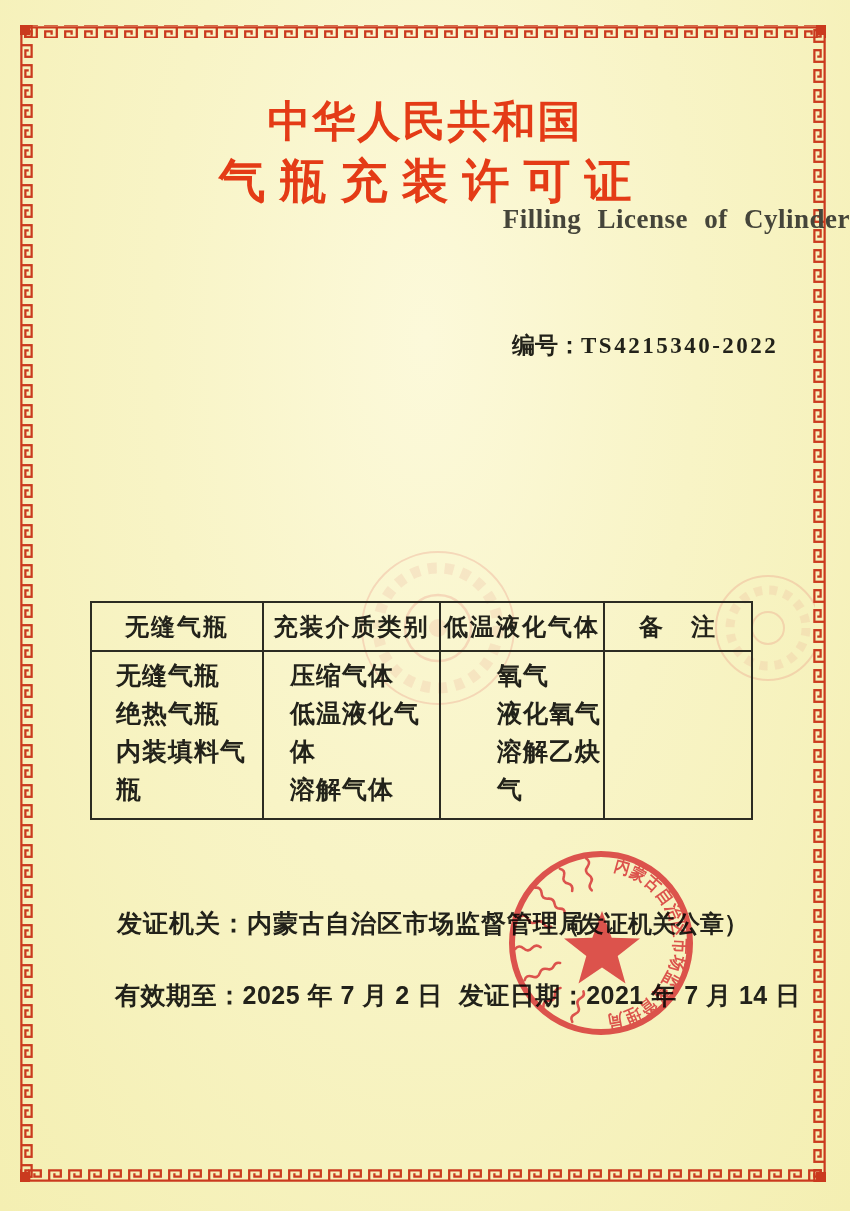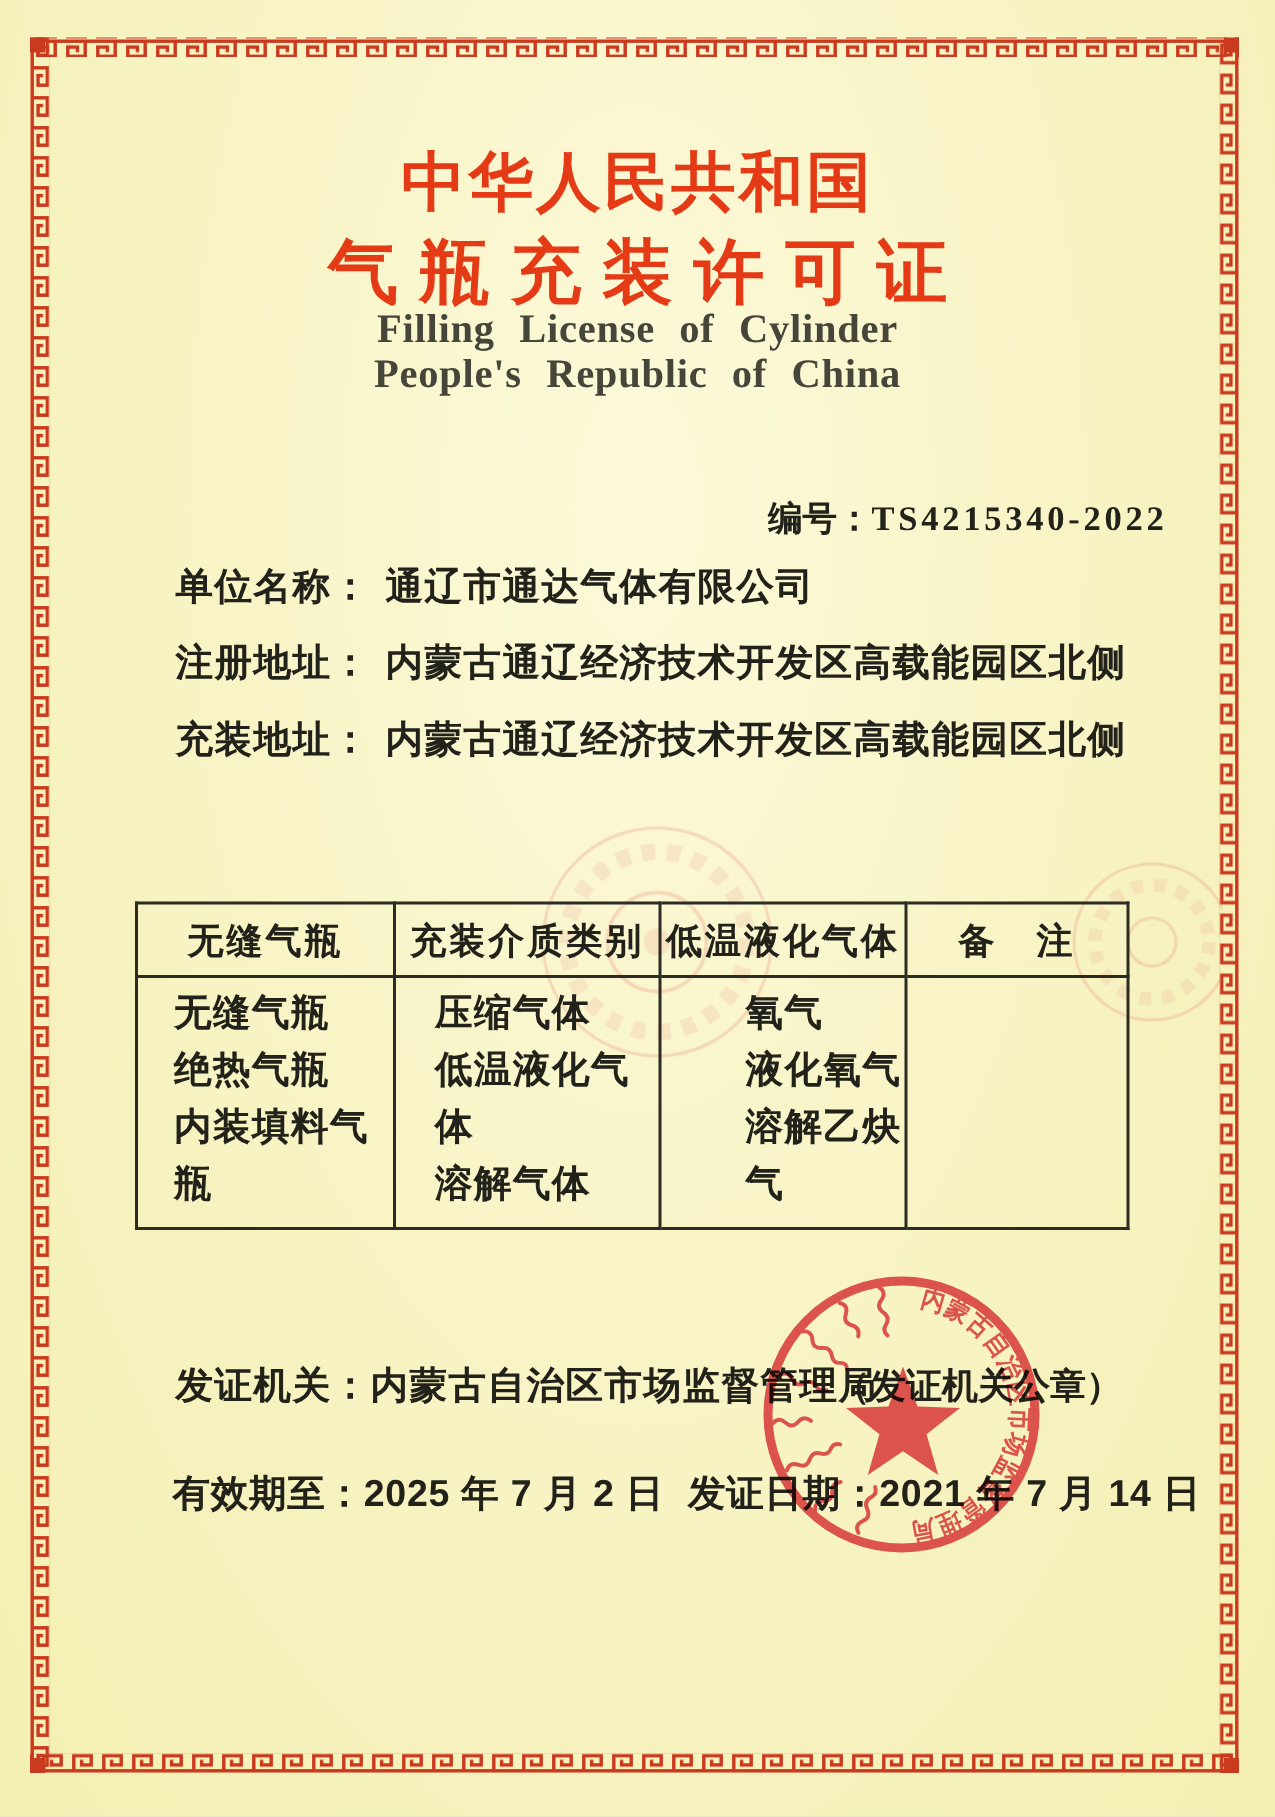--- a/index.html
+++ b/index.html
@@ -14,21 +14,21 @@
   }
   .abs{position:absolute;}
   svg{display:block;}
   .frame{position:absolute;left:0;top:0;z-index:1;pointer-events:none;}
   .watermark{position:absolute;left:335px;top:528px;z-index:0;pointer-events:none;}
   .title-cn1{left:0;top:93px;width:850px;text-align:center;
     font-size:43px;font-weight:700;letter-spacing:2px;color:#e43b16;z-index:2;}
   .title-cn2{left:0;top:150px;width:850px;text-align:center;
     font-size:47px;font-weight:800;letter-spacing:14px;padding-left:14px;box-sizing:border-box;
     color:#e43b16;z-index:2;}
-  .title-en{left:0;width:850px;text-align:center;z-index:2;
+  .title-en{left:0;width:850px;text-align:right;z-index:2;
     font-family:"Liberation Serif", serif;font-size:27px;font-weight:700;
     color:#45453a;word-spacing:9px;letter-spacing:0.5px;}
   .title-en1{top:204px;}
   .title-en2{top:234px;}
   .license-no{left:512px;top:330px;font-size:23px;font-weight:700;z-index:2;white-space:nowrap;}
   .license-no .num{font-family:"Liberation Serif", serif;font-weight:600;letter-spacing:2.5px;}
   .fields{left:117px;top:374px;z-index:2;}
   .field-row{height:51px;font-size:25px;font-weight:700;letter-spacing:1px;white-space:nowrap;}
   .field-row .lbl{margin-right:10px;}
   .approval{left:115px;top:556px;font-size:25px;font-weight:700;letter-spacing:0.5px;z-index:2;white-space:nowrap;}
@@ -81,37 +81,25 @@
       <circle cx="103" cy="100" r="9" fill="#e8897c" stroke="none" opacity="0.6"></circle>
       <circle cx="433" cy="100" r="52" stroke-width="2"></circle>
       <circle cx="433" cy="100" r="38" stroke-width="9" stroke-dasharray="8 7" opacity="0.5"></circle>
       <circle cx="433" cy="100" r="16" stroke-width="2"></circle>
     </g>
   </svg>
 
   <div class="abs title-cn1">中华人民共和国</div>
   <div class="abs title-cn2">气瓶充装许可证</div>
   <div class="abs title-en title-en1">Filling License of Cylinder</div>
-  <div class="abs title-en title-en2">People's Republic of China</div>
 
   <div class="abs license-no">
     <span>编号：</span><span class="num">TS4215340-2022</span>
   </div>
 
-  <div class="abs fields">
-    <div class="field-row">
-      <span class="lbl">单位名称：</span><span>通辽市通达气体有限公司</span>
-    </div>
-    <div class="field-row">
-      <span class="lbl">注册地址：</span><span>内蒙古通辽经济技术开发区高载能园区北侧</span>
-    </div>
-    <div class="field-row">
-      <span class="lbl">充装地址：</span><span>内蒙古通辽经济技术开发区高载能园区北侧</span>
-    </div>
-  </div>
 
 
   <table class="media-table">
     <colgroup>
       <col style="width:172px">
         <col style="width:177px">
         <col style="width:164px">
         <col style="width:148px">
     </colgroup>
     <thead>

